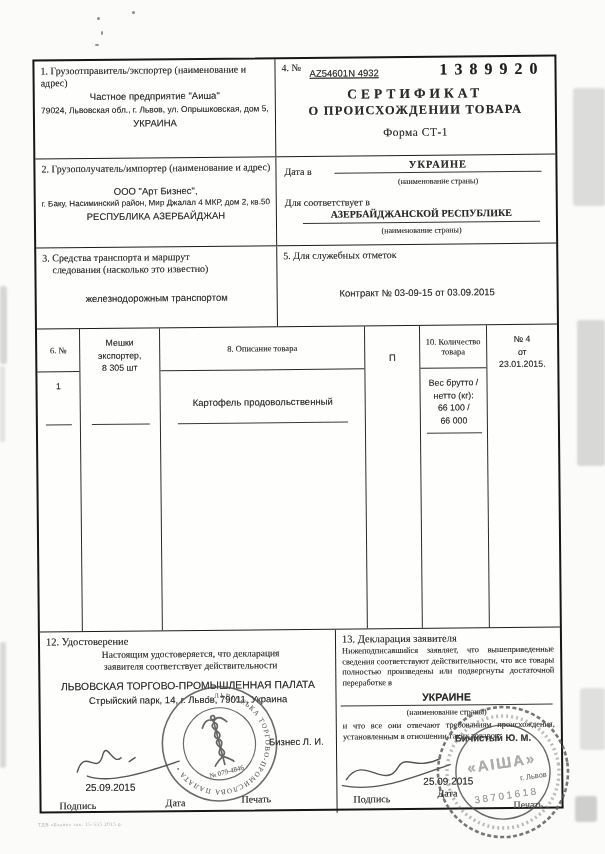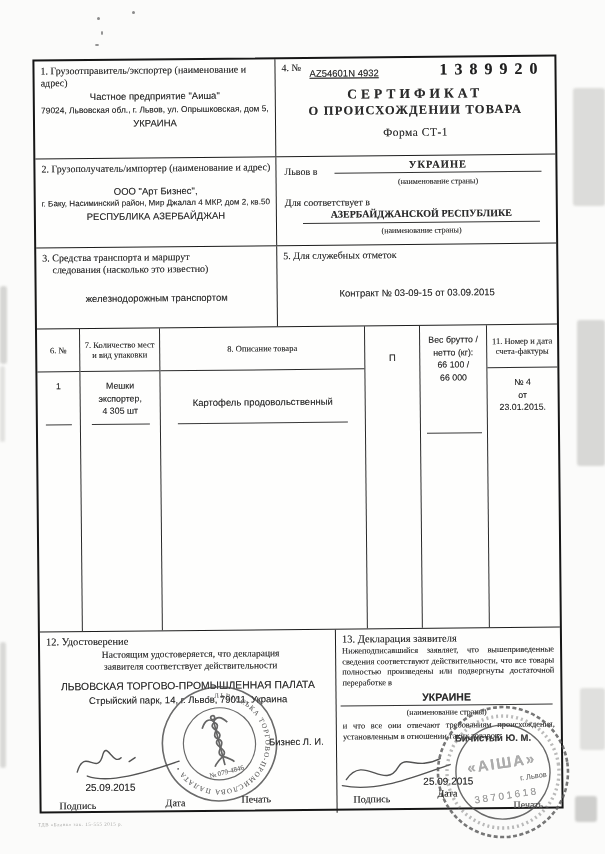--- a/index.html
+++ b/index.html
@@ -113,21 +113,21 @@
     </div>
 
     <div class="row r2">
       <div class="cell cl">
         <div class="plabel">2. Грузополучатель/импортер (наименование и адрес)</div>
         <div class="tcenter typed" style="top:27px;font-size:9.5px;">ООО "Арт Бизнес",</div>
         <div class="tcenter typed" style="top:40px;font-size:8.1px;">г. Баку, Насиминский район, Мир Джалал 4 МКР, дом 2, кв.50</div>
         <div class="tcenter typed" style="top:52px;font-size:9.5px;">РЕСПУБЛИКА АЗЕРБАЙДЖАН</div>
       </div>
       <div class="cell cr">
-        <div class="iss-lab1">Львов в</div>
+        <div class="iss-lab1">Дата в</div>
         <div class="iss-c1">УКРАИНЕ</div>
         <div class="iss-h1">(наименование страны)</div>
         <div class="iss-lab2">Для соответствует в</div>
         <div class="iss-c2">АЗЕРБАЙДЖАНСКОЙ РЕСПУБЛИКЕ</div>
         <div class="iss-h2">(наименование страны)</div>
       </div>
     </div>
 
     <div class="row r3">
       <div class="cell cl">
@@ -141,47 +141,46 @@
       </div>
     </div>
 
     <div class="tbl">
       <div class="col w1">
         <div class="th">6. №</div>
         <div class="td typed">1</div>
         <div class="dash" style="left:8px;width:26px;top:95px;"></div>
       </div>
       <div class="col w2">
-        <div class="th">7. Количество мест и вид упаковки</div>
         <div class="td typed">
           <div>Мешки</div>
           <div>экспортер,</div>
-          <div>4 305 шт</div>
+          <div>8 305 шт</div>
         </div>
         <div class="dash" style="left:11px;width:58px;top:95px;"></div>
       </div>
       <div class="col w3">
         <div class="th">8. Описание товара</div>
         <div class="td typed" style="padding-top:26px;font-size:9.5px;">Картофель продовольственный</div>
         <div class="dash" style="left:17px;width:170px;top:95px;"></div>
       </div>
       <div class="col w4">
         <div class="td typed" style="padding-top:26px;font-size:9.5px;">П</div>
       </div>
       <div class="col w5">
+        <div class="th">10. Количество товара</div>
         <div class="td typed">
           <div>Вес брутто /</div>
           <div>нетто (кг):</div>
           <div>66 100 /</div>
           <div>66 000</div>
         </div>
         <div class="dash" style="left:6px;width:55px;top:107px;"></div>
       </div>
       <div class="col w6">
-        <div class="th">11. Номер и дата счета-фактуры</div>
         <div class="td typed">
           <div>№ 4</div>
           <div>от</div>
           <div>23.01.2015.</div>
         </div>
       </div>
     </div>
 
     <div class="row r4">
 

